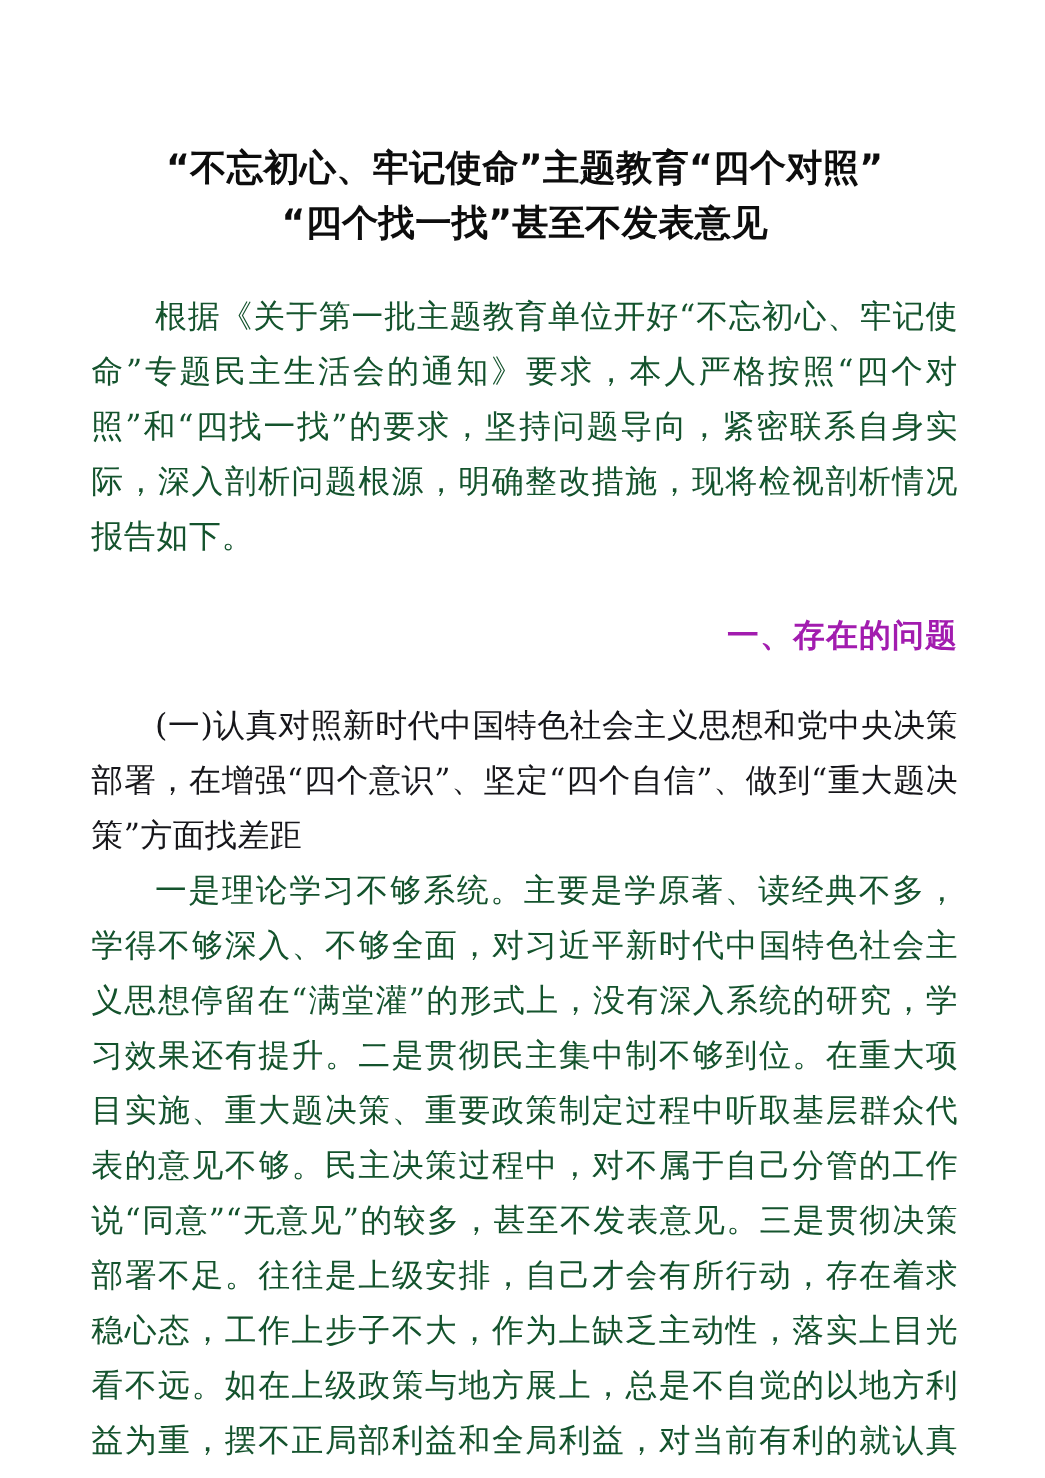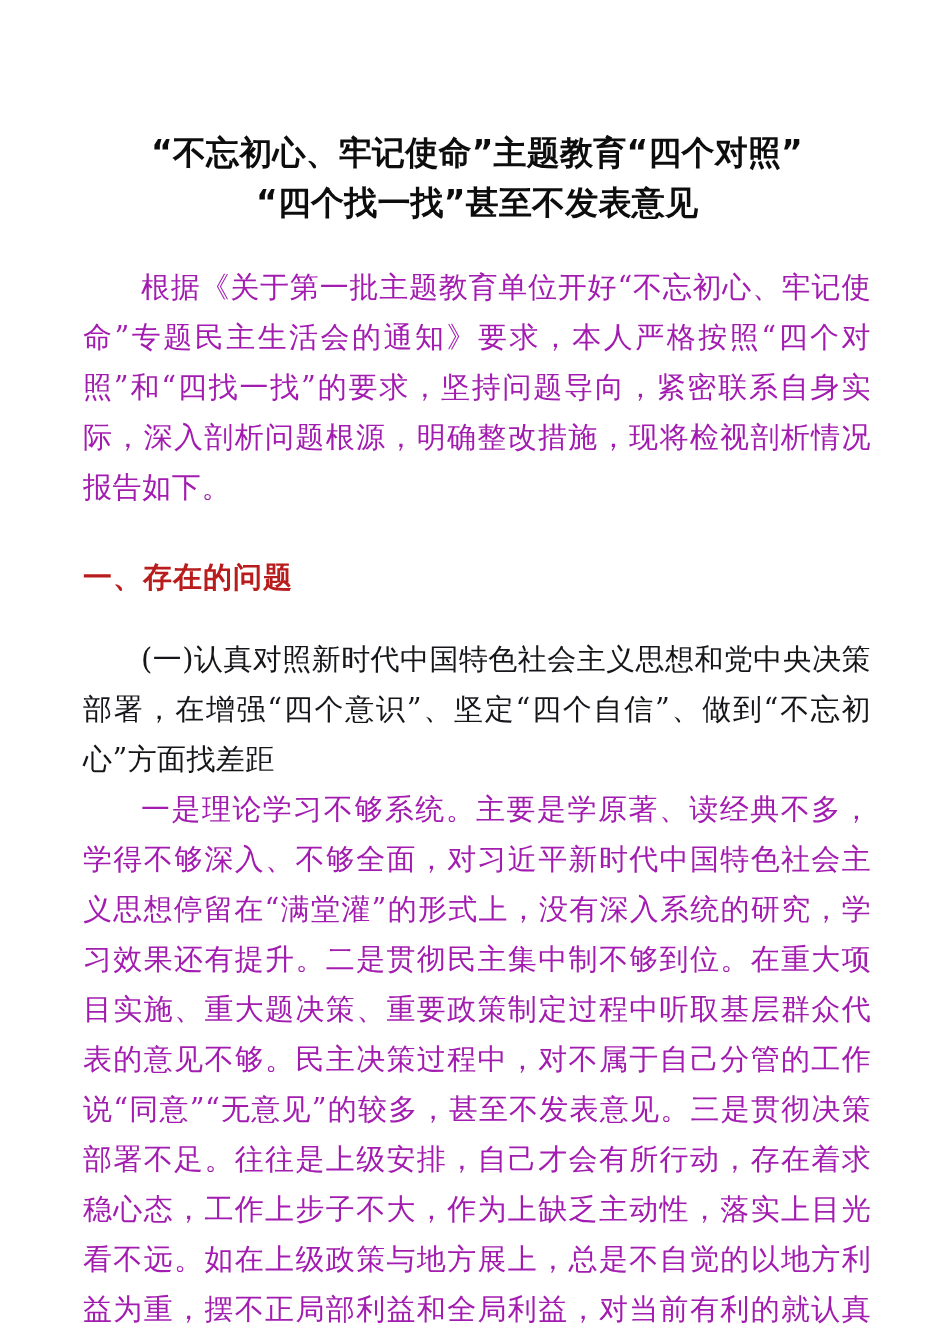--- a/index.html
+++ b/index.html
@@ -49,21 +49,21 @@
     display: block;
     white-space: nowrap;
   }
 
   
   .para {
     margin: 0;
     font-family: "DejaVu Serif", "Liberation Serif", serif;
     font-size: 29px;
     line-height: 50px;
-    color: #a21caf;
+    color: #14532d;
     text-align: justify;
     text-justify: inter-character;
     text-align-last: left;
     font-weight: 400;
   }
 
   
   .para.intro {
     margin-top: 34px;
     text-indent: 58px;
@@ -72,23 +72,23 @@
 
   
   .section-heading {
     margin: 0;
     padding-top: 40px;
     padding-bottom: 6px;
     font-family: "DejaVu Sans", "Liberation Sans", sans-serif;
     font-weight: 700;
     font-size: 29px;
     line-height: 50px;
-    color: #b91c1c;
+    color: #a21caf;
     letter-spacing: 1px;
-    text-align: left;
+    text-align: right;
   }
 
   
   .subheading {
     margin: 0;
     padding-top: 26px;
     font-family: "DejaVu Serif", "Liberation Serif", serif;
     font-size: 29px;
     line-height: 50px;
     color: #16161a;
@@ -114,18 +114,18 @@
 
     <h1 class="doc-title">
       <span class="tline">“不忘初心、牢记使命”主题教育“四个对照”</span>
       <span class="tline">“四个找一找”甚至不发表意见</span>
     </h1>
 
     <p class="para intro">根据《关于第一批主题教育单位开好“不忘初心、牢记使命”专题民主生活会的通知》要求，本人严格按照“四个对照”和“四找一找”的要求，坚持问题导向，紧密联系自身实际，深入剖析问题根源，明确整改措施，现将检视剖析情况报告如下。</p>
 
     <h2 class="section-heading">一、存在的问题</h2>
 
-    <p class="subheading">(一)认真对照新时代中国特色社会主义思想和党中央决策部署，在增强“四个意识”、坚定“四个自信”、做到“不忘初心”方面找差距</p>
+    <p class="subheading">(一)认真对照新时代中国特色社会主义思想和党中央决策部署，在增强“四个意识”、坚定“四个自信”、做到“重大题决策”方面找差距</p>
 
     <p class="para body">一是理论学习不够系统。主要是学原著、读经典不多，学得不够深入、不够全面，对习近平新时代中国特色社会主义思想停留在“满堂灌”的形式上，没有深入系统的研究，学习效果还有提升。二是贯彻民主集中制不够到位。在重大项目实施、重大题决策、重要政策制定过程中听取基层群众代表的意见不够。民主决策过程中，对不属于自己分管的工作说“同意”“无意见”的较多，甚至不发表意见。三是贯彻决策部署不足。往往是上级安排，自己才会有所行动，存在着求稳心态，工作上步子不大，作为上缺乏主动性，落实上目光看不远。如在上级政策与地方展上，总是不自觉的以地方利益为重，摆不正局部利益和全局利益，对当前有利的就认真执行，打基础、利长远的事情就思考不深、推动迟缓。</p>
 
   </div>
 </div>
 
 </body></html>

